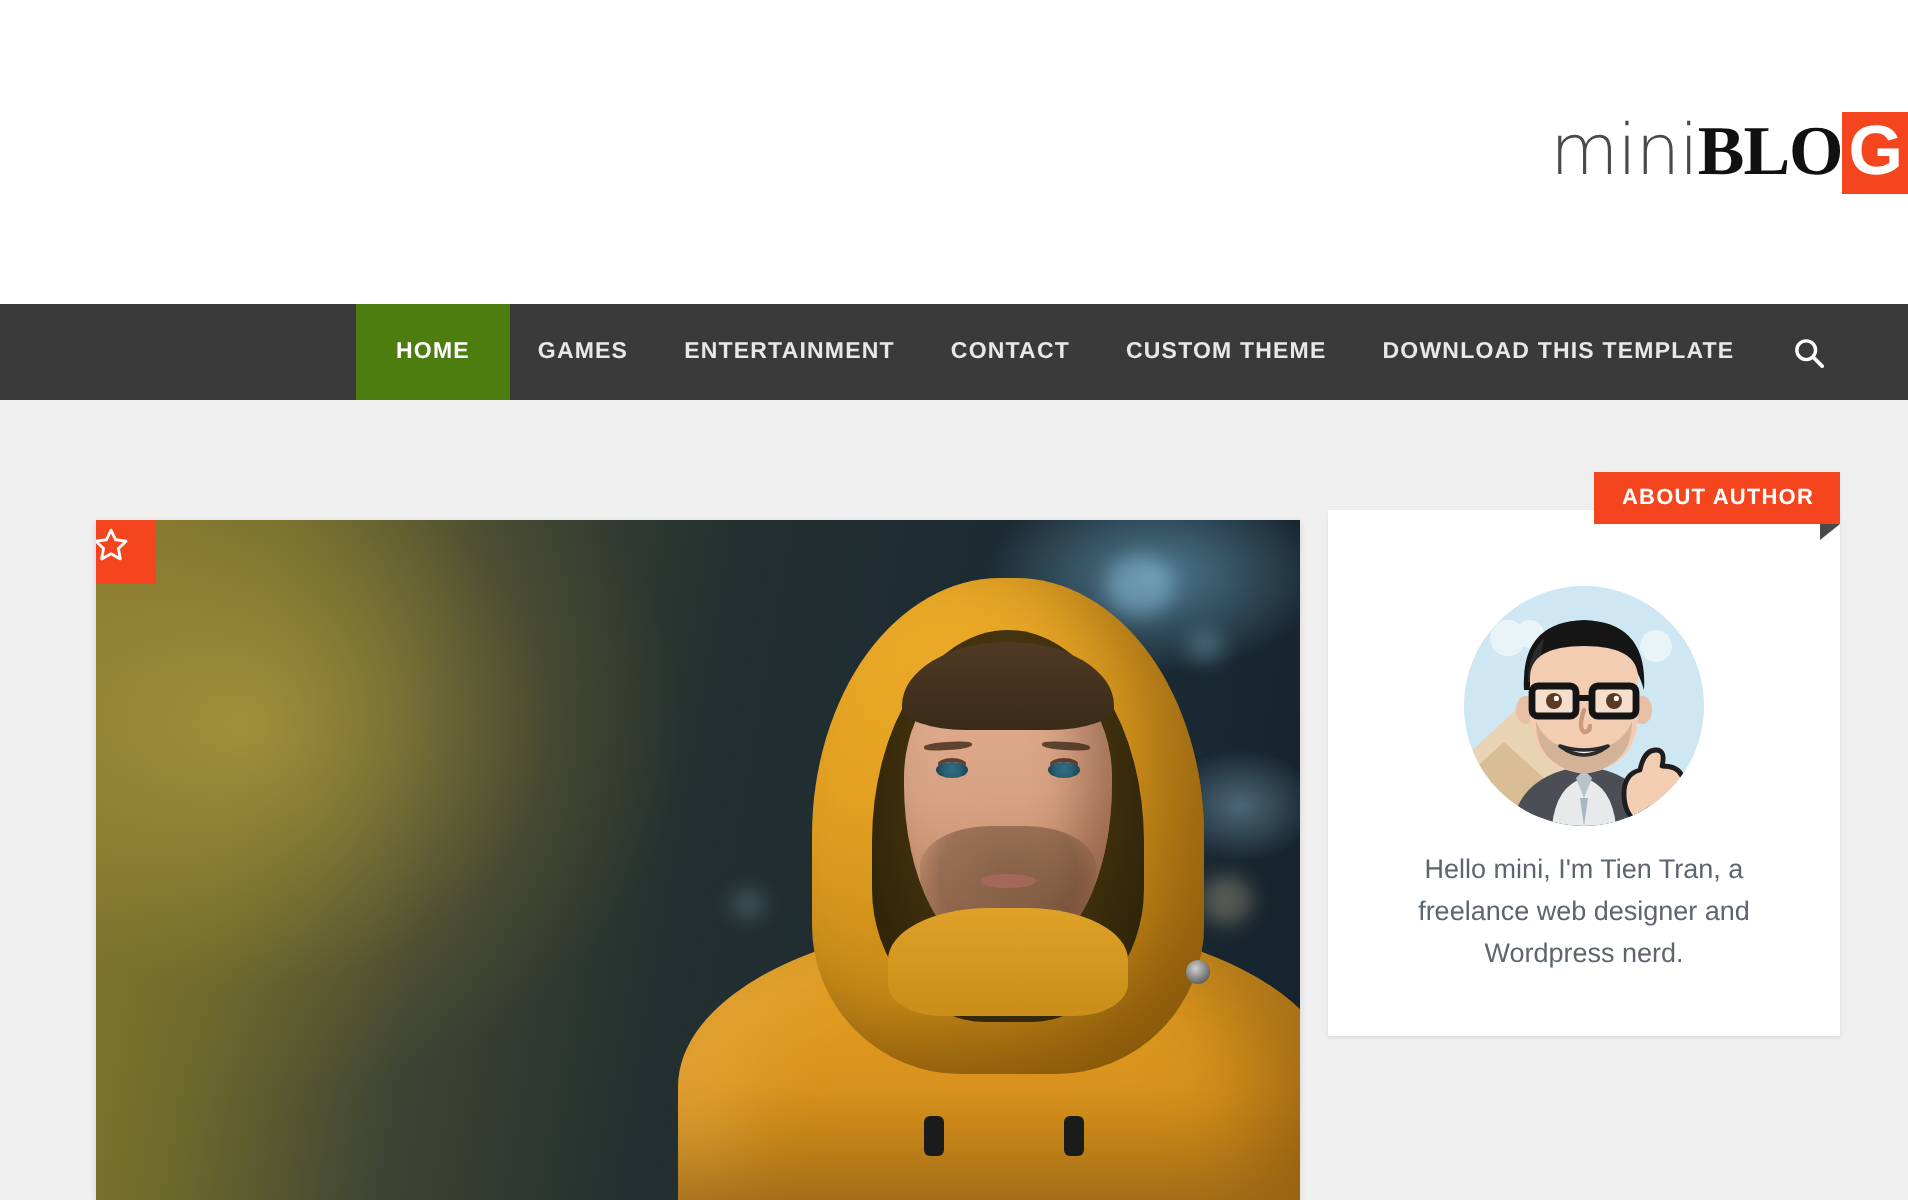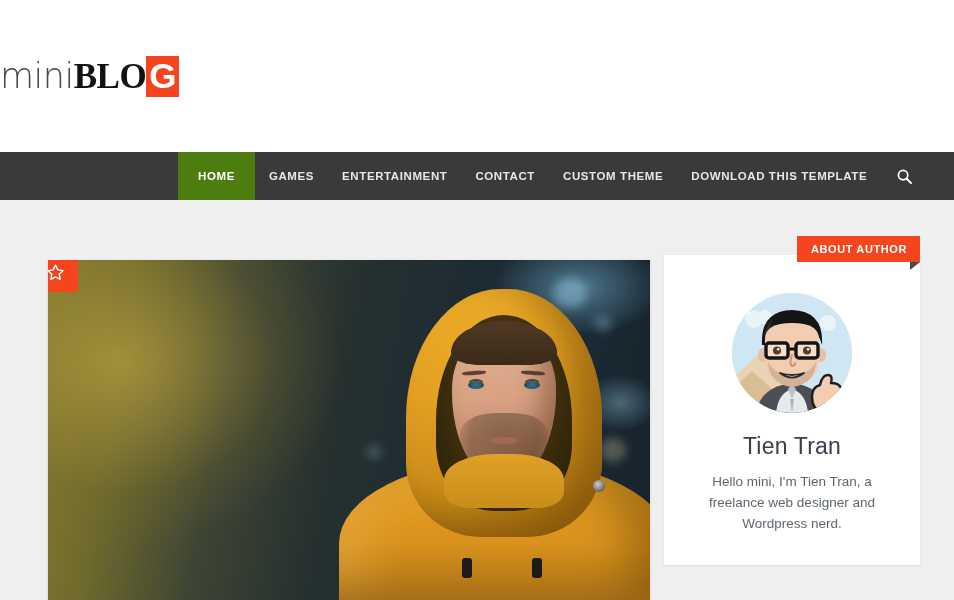--- a/index.html
+++ b/index.html
@@ -17,21 +17,21 @@
     color: #444;
     -webkit-font-smoothing: antialiased;
   }
 
   
   .site-header {
     height: 152px;
     background: #ffffff;
     display: flex;
     align-items: center;
-    justify-content: flex-start;
+    justify-content: flex-end;
   }
 
   .logo {
     display: flex;
     align-items: baseline;
     font-size: 36px;
     line-height: 1;
     letter-spacing: -0.5px;
     user-select: none;
   }
@@ -478,19 +478,18 @@
               <circle cx="76.2" cy="56.2" r="1.3" fill="#ffffff"></circle>
 
               <path d="M60 62 q-3 9 0 11 q3 0 3-3" fill="none" stroke="#c99a79" stroke-width="2.2" stroke-linecap="round"></path>
 
               <path d="M48 80 q12 9 24 0 q-12 4-24 0 Z" fill="#ffffff" stroke="#2a2a2a" stroke-width="1.8" stroke-linejoin="round"></path>
 
               <path d="M90 120 q-10-4-10-16 q0-10 8-12 q2-10 8-10 q5 0 3 8 q8 0 10 5 q3 9-3 16 q-4 9-16 9 Z" fill="#f2cdb2" stroke="#1d1d1d" stroke-width="2.4" stroke-linejoin="round"></path>
             </g>
           </svg>
         </div>
-        <h2 class="author-name">Tien Tran</h2>
         <p class="author-bio">Hello mini, I'm Tien Tran, a freelance web designer and Wordpress nerd.</p>
       </div>
     </section>
 
   </aside>
 </main>
 
 </body></html>

